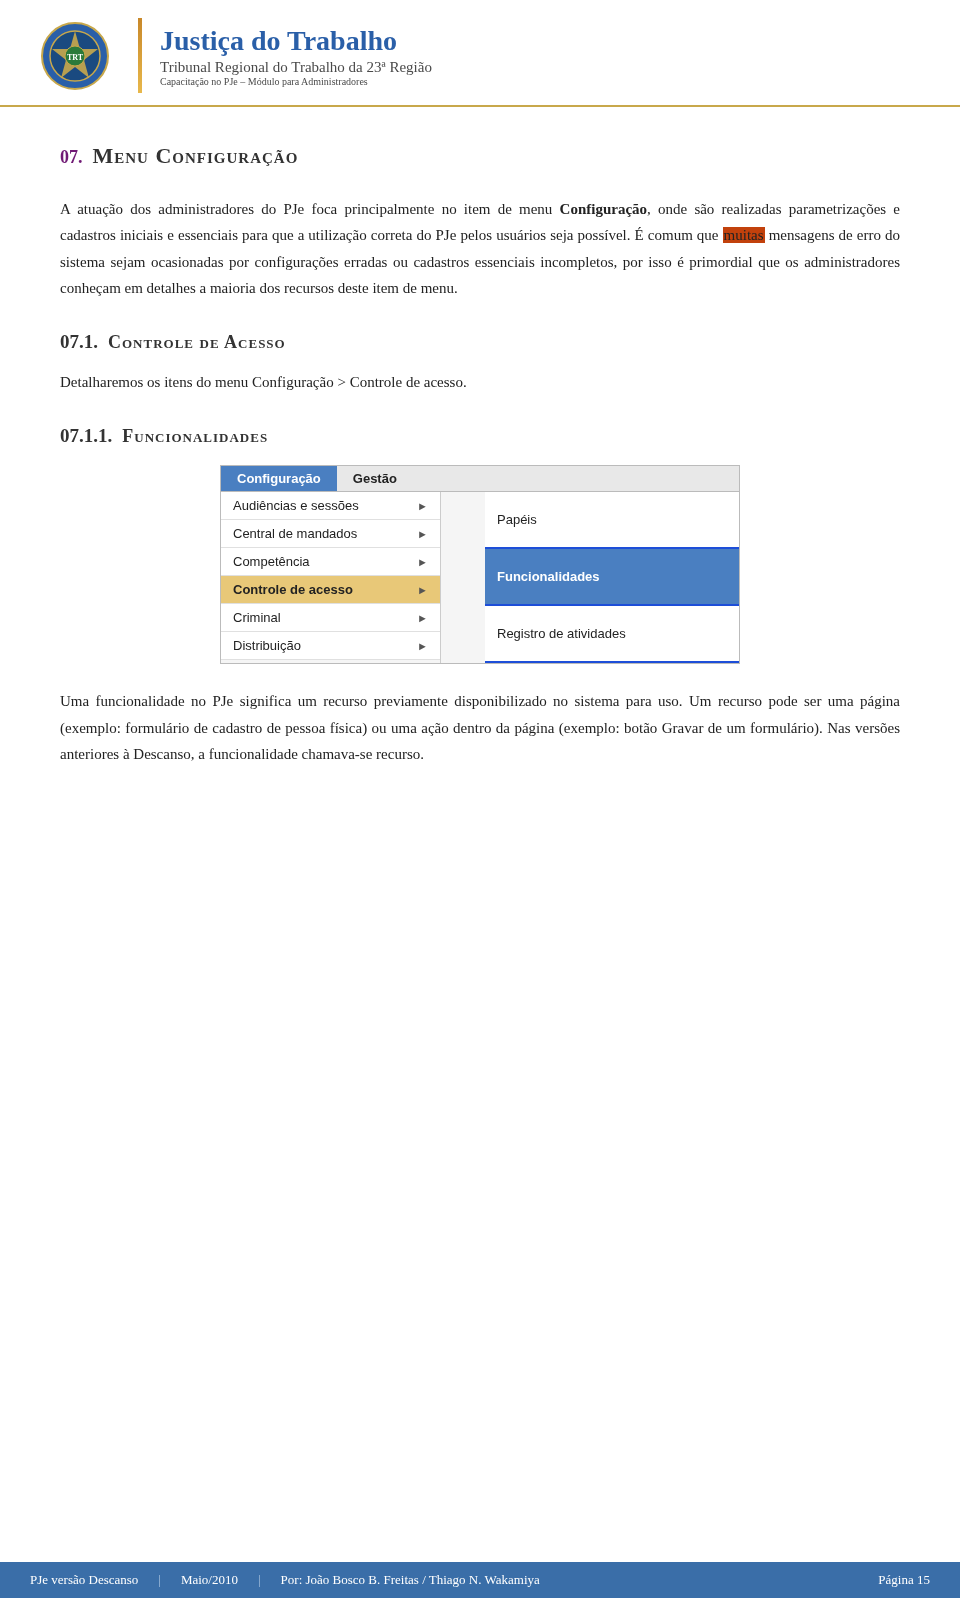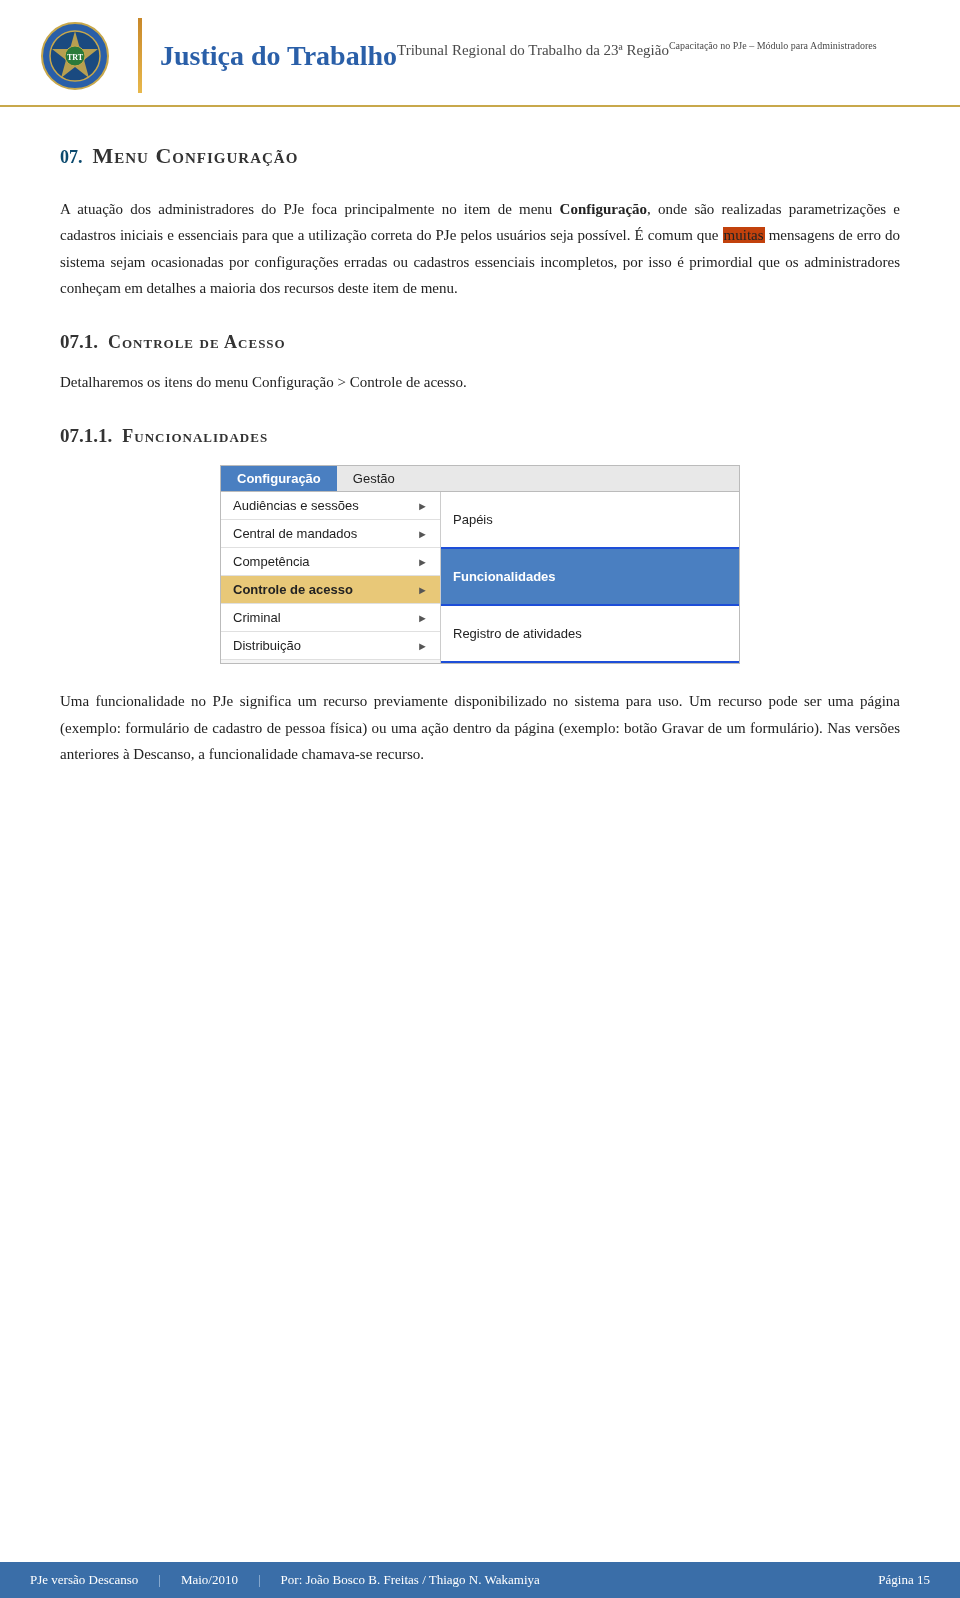--- a/index.html
+++ b/index.html
@@ -32,21 +32,21 @@
     .header-divider {
       width: 4px;
       height: 75px;
       background: linear-gradient(to bottom, #c8882a, #e8b84b);
       margin: 0 18px;
       flex-shrink: 0;
     }
 
     .header-text {
       display: flex;
-      flex-direction: row;
+      flex-direction: column;
     }
 
     .header-title {
       font-size: 28px;
       font-weight: bold;
       color: #2a5fa8;
       font-family: 'Georgia', serif;
     }
 
     .header-subtitle {
@@ -62,21 +62,21 @@
 
     
     .content {
       padding: 30px 60px 80px 60px;
     }
 
     
     .section-number {
       font-size: 18px;
       font-weight: bold;
-      color: #0c4a6e;
+      color: #701a75;
       margin-bottom: 6px;
       margin-top: 10px;
     }
 
     .section-title {
       font-size: 22px;
       font-variant: small-caps;
       font-weight: bold;
       color: #333;
       display: inline;
@@ -146,35 +146,37 @@
       display: flex;
       background: #e8e8e8;
       border-bottom: 1px solid #bbb;
     }
 
     .menu-bar-item {
       padding: 5px 16px;
       cursor: pointer;
       font-size: 13px;
       color: #222;
+      font-weight: bold;
     }
 
     .menu-bar-item.active {
       background: #4a7fc1;
       color: #fff;
       font-weight: bold;
     }
 
     .menu-bar-item.gestao {
       background: #e8e8e8;
       color: #222;
     }
 
     .menu-content {
       display: flex;
+      gap: 44px;
     }
 
     .menu-left {
       width: 220px;
       border-right: 1px solid #ccc;
     }
 
     .menu-item {
       display: flex;
       justify-content: space-between;

